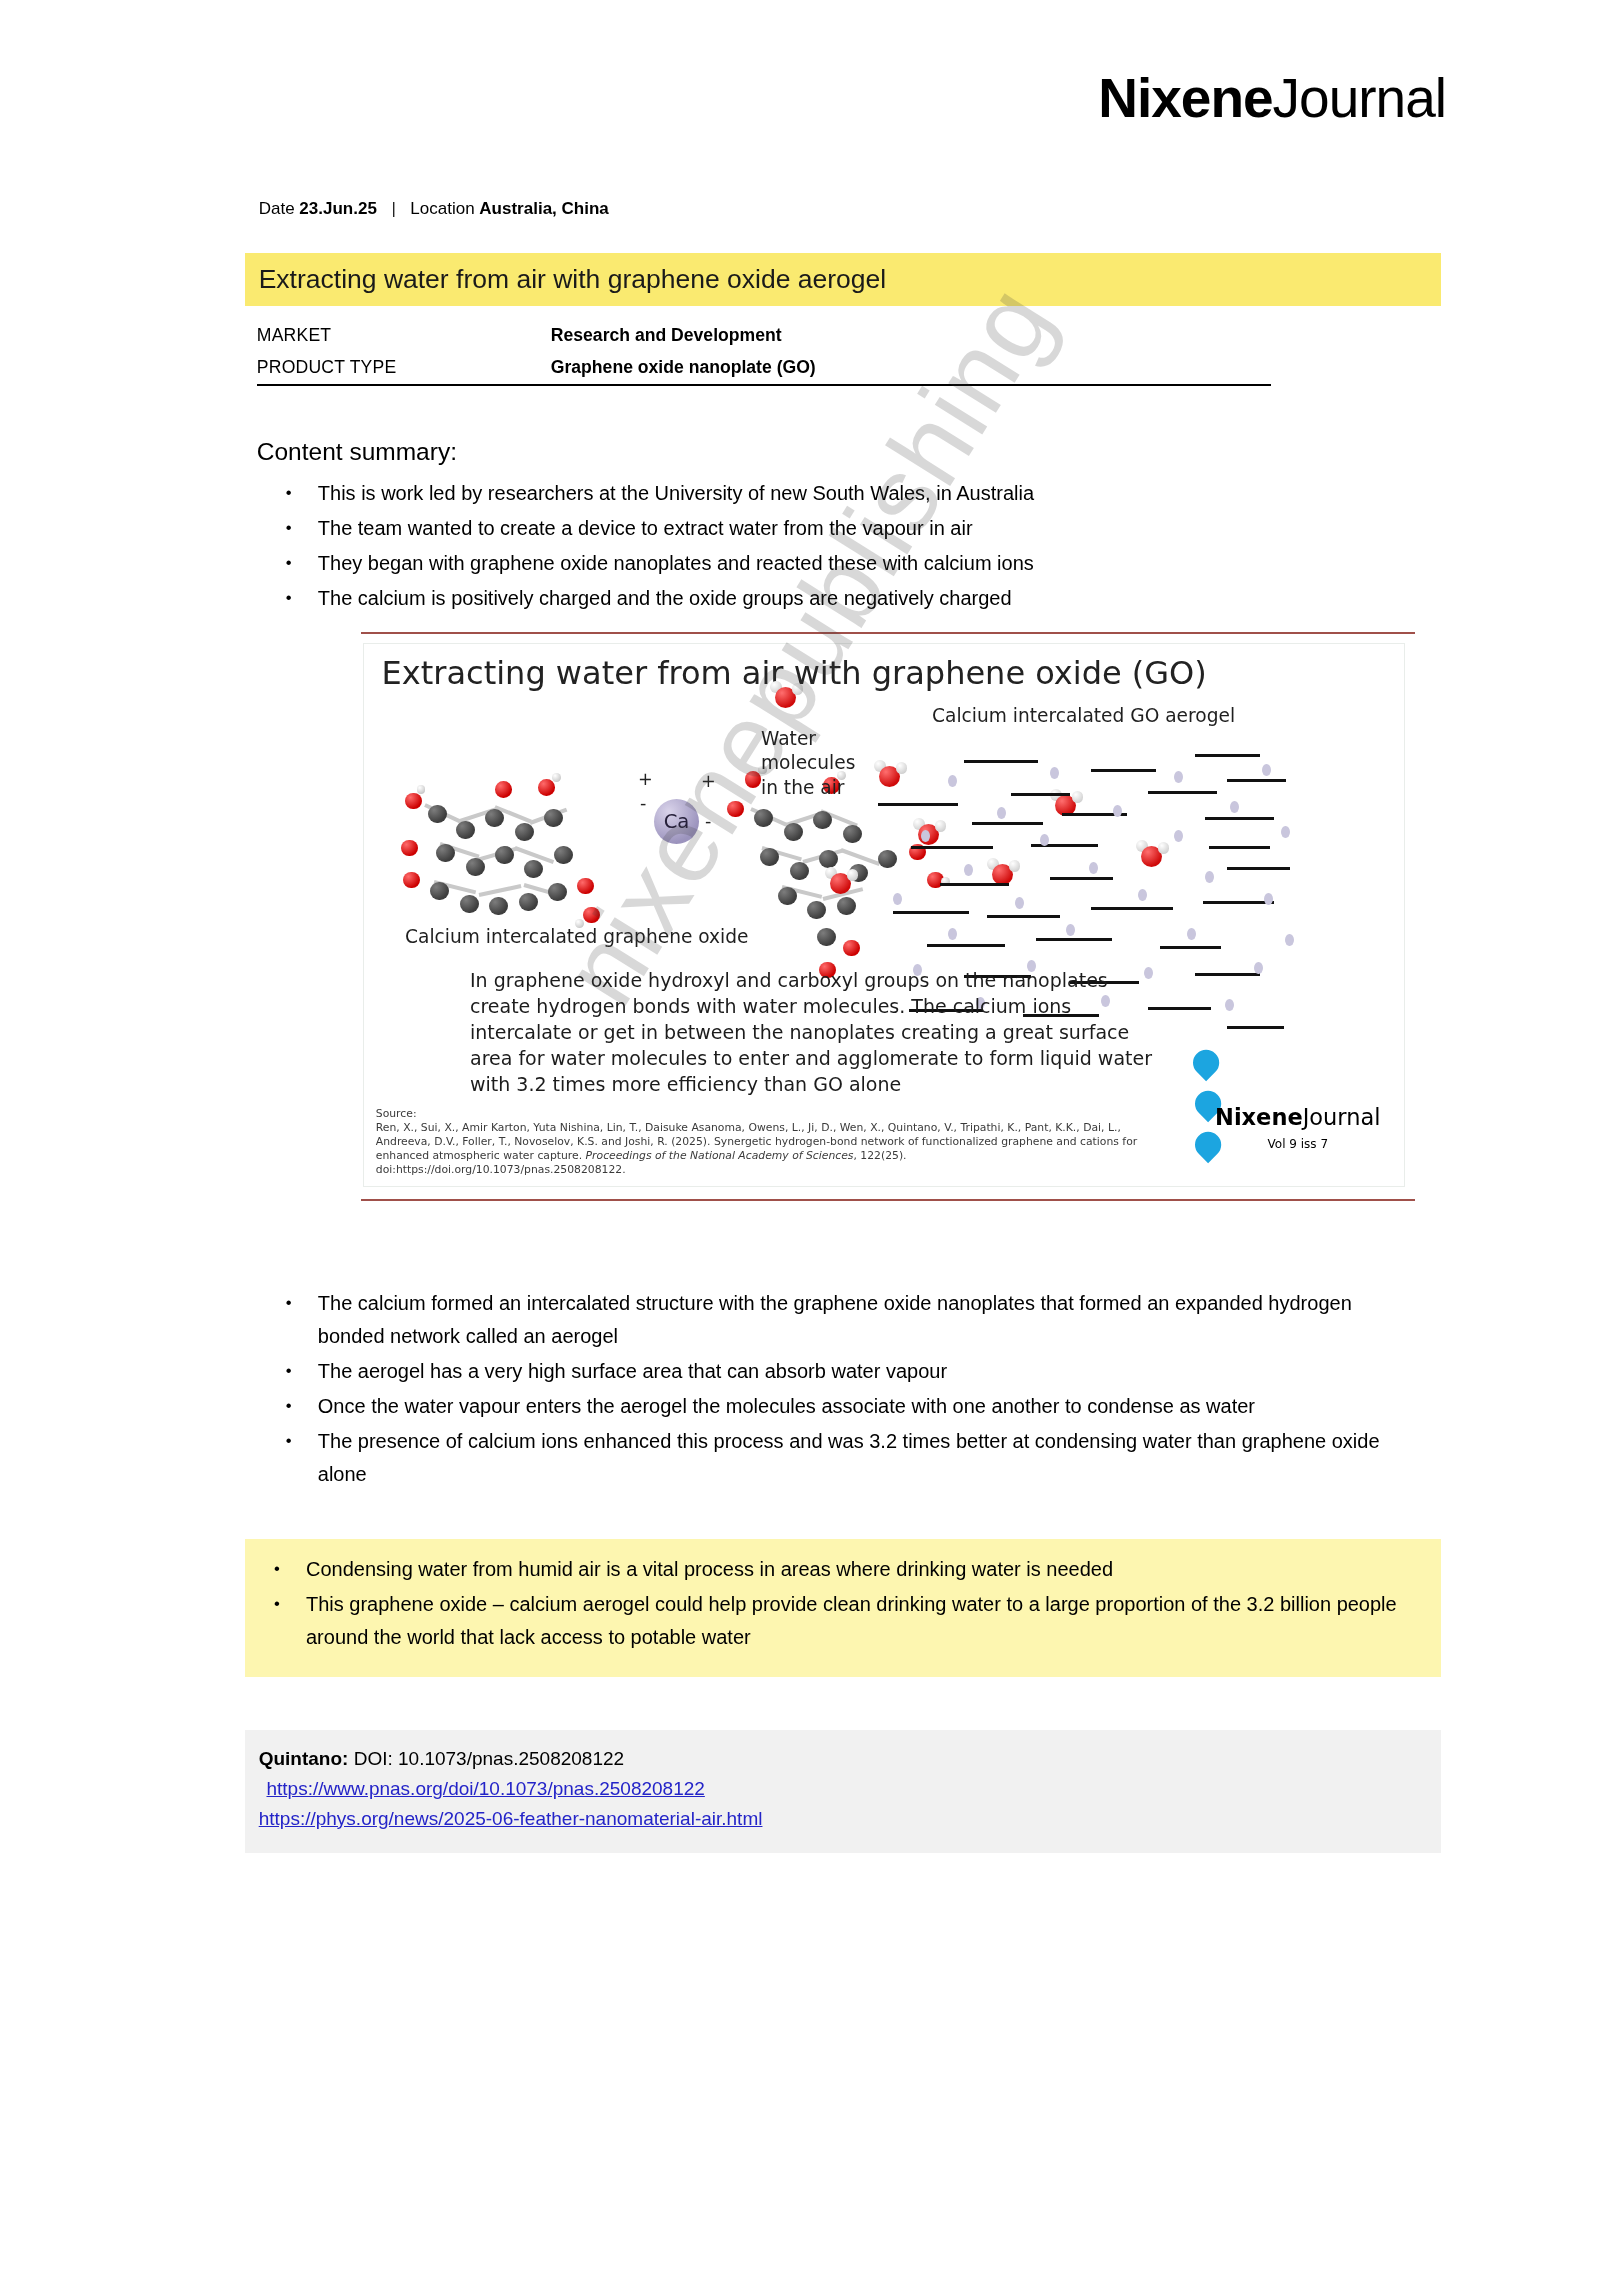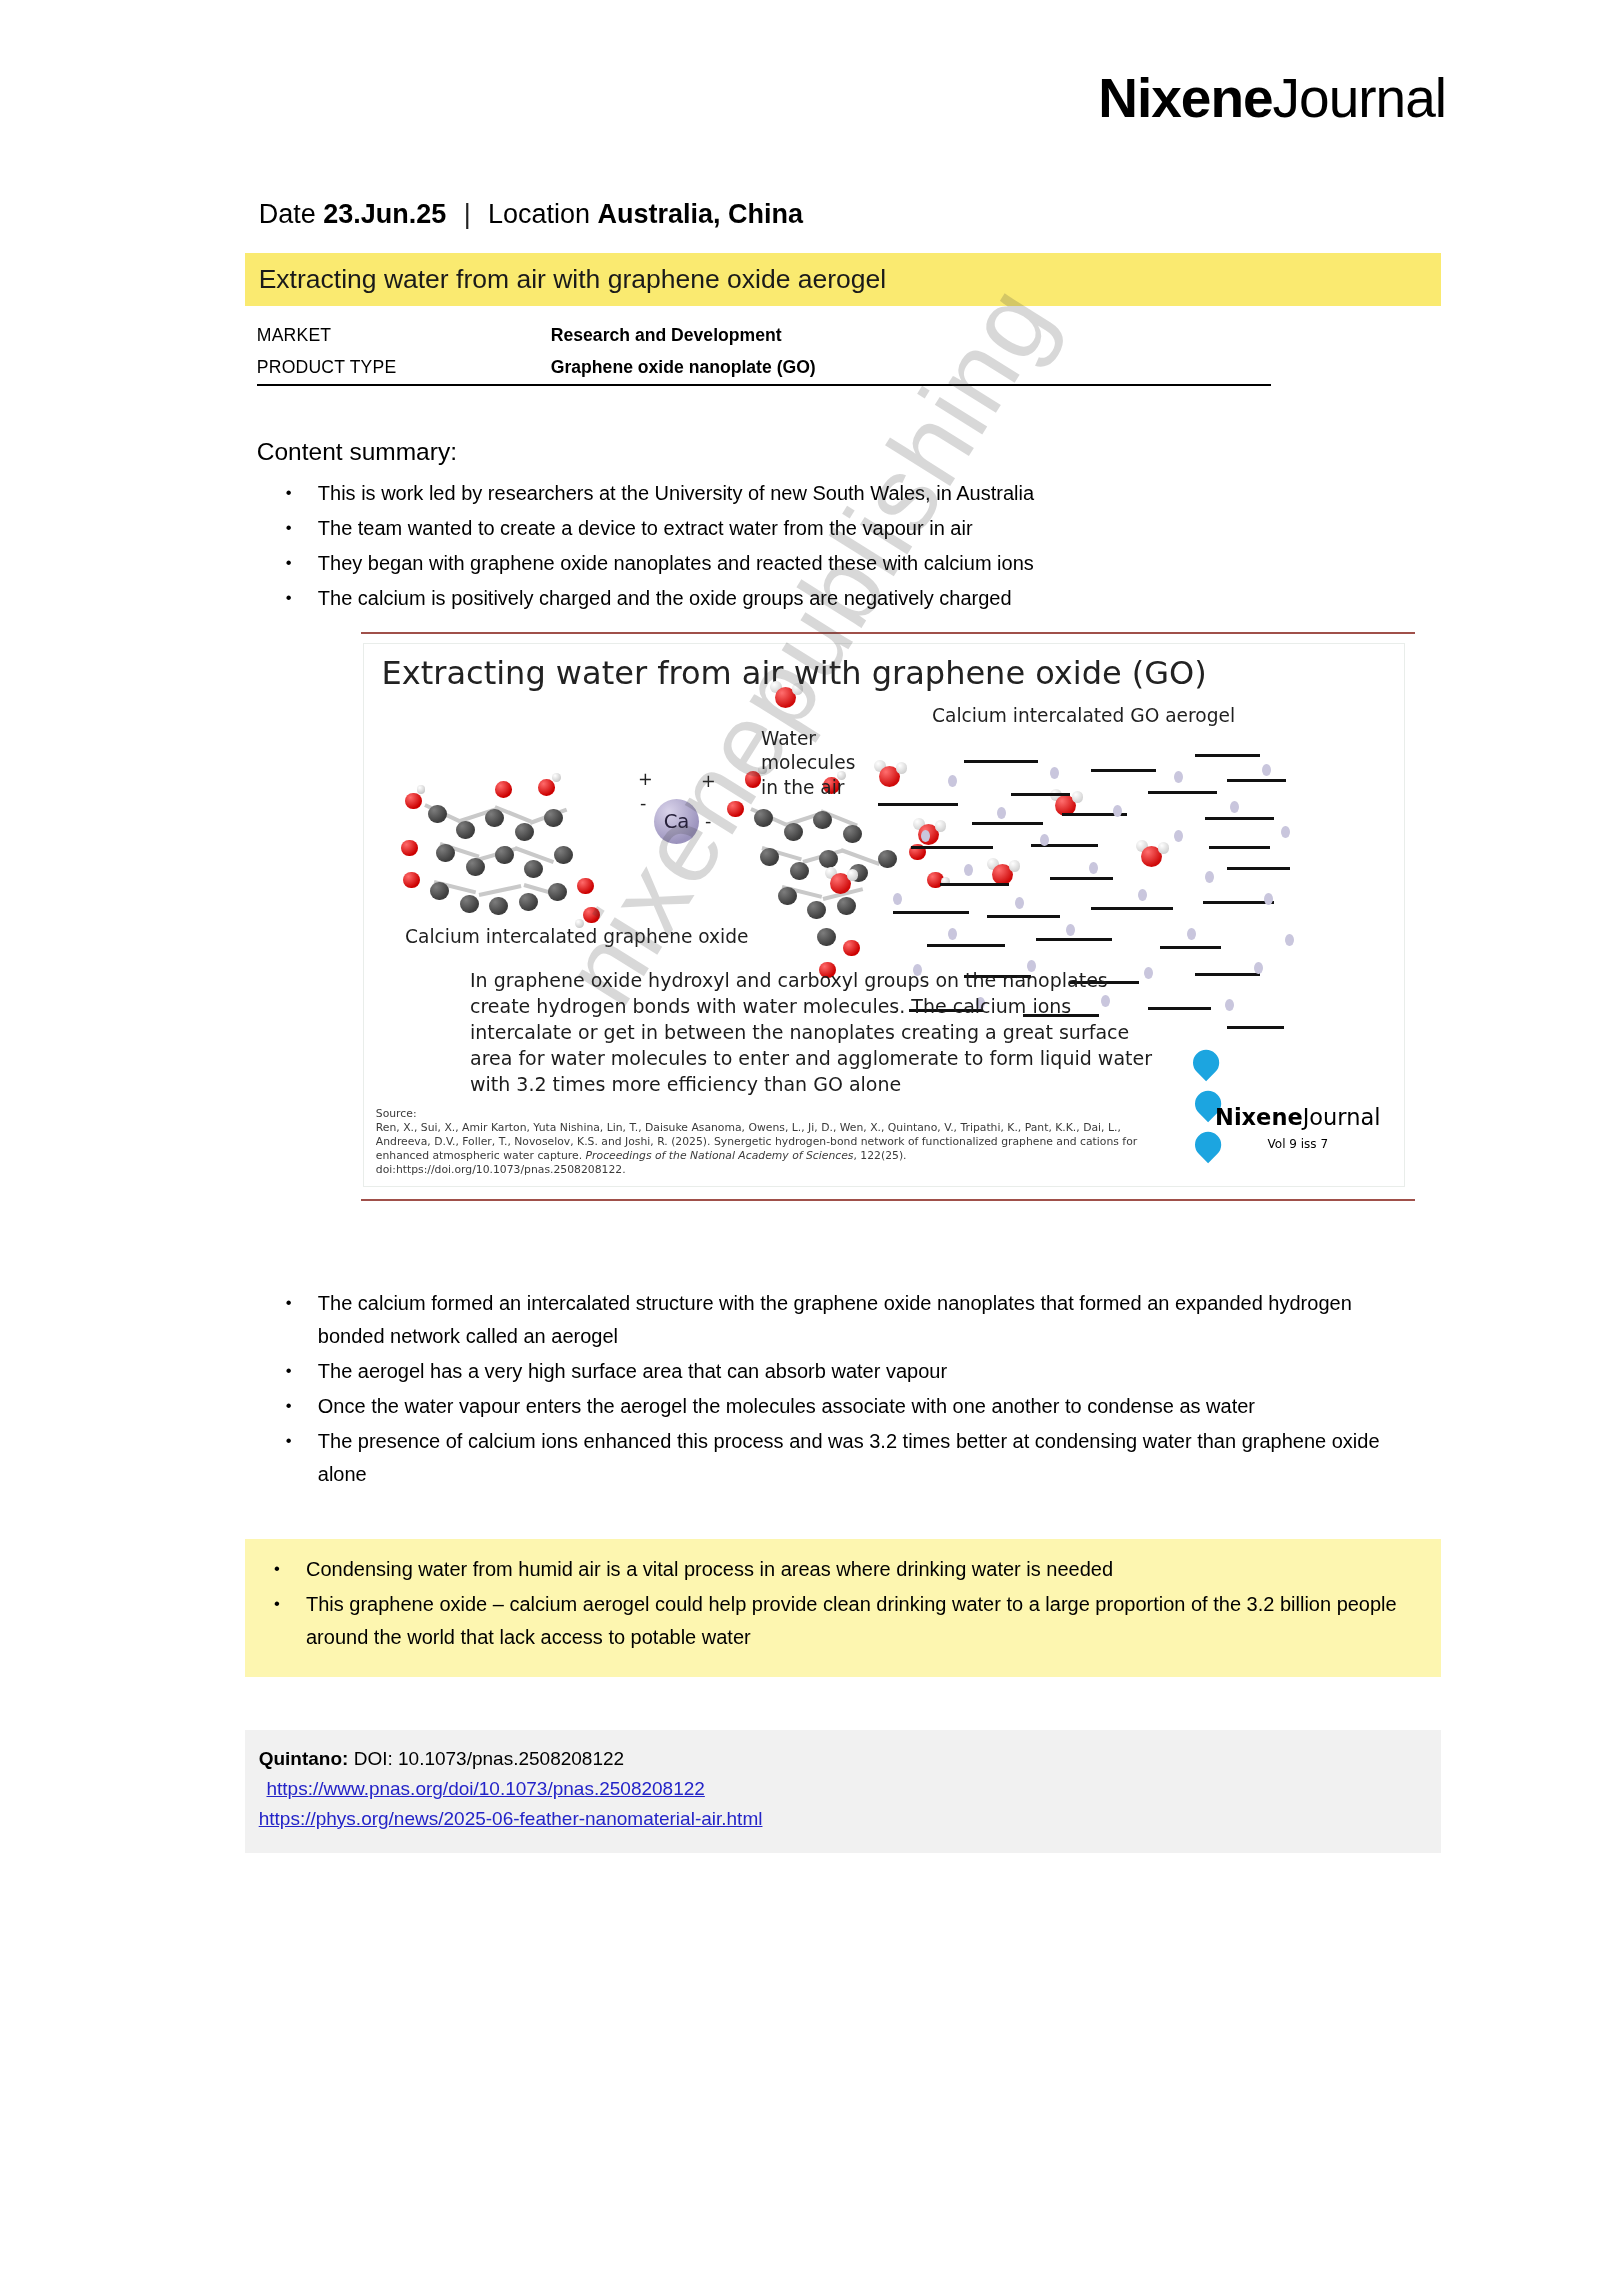--- a/index.html
+++ b/index.html
@@ -37,21 +37,21 @@
     letter-spacing: -1px;
   }
   .masthead .bold { font-weight: bold; }
   .masthead .light { font-weight: normal; }
 
   
   .dateline {
     position: absolute;
     left: 13.7px;
     top: 199px;
-    font-size: 27px;
+    font-size: 17px;
     white-space: nowrap;
   }
   .dateline .lbl { font-weight: normal; }
   .dateline .val { font-weight: bold; }
   .dateline .sep { padding: 0 9.8px; color: #222; }
 
   
   .title-banner {
     position: absolute;
     left: 0;

